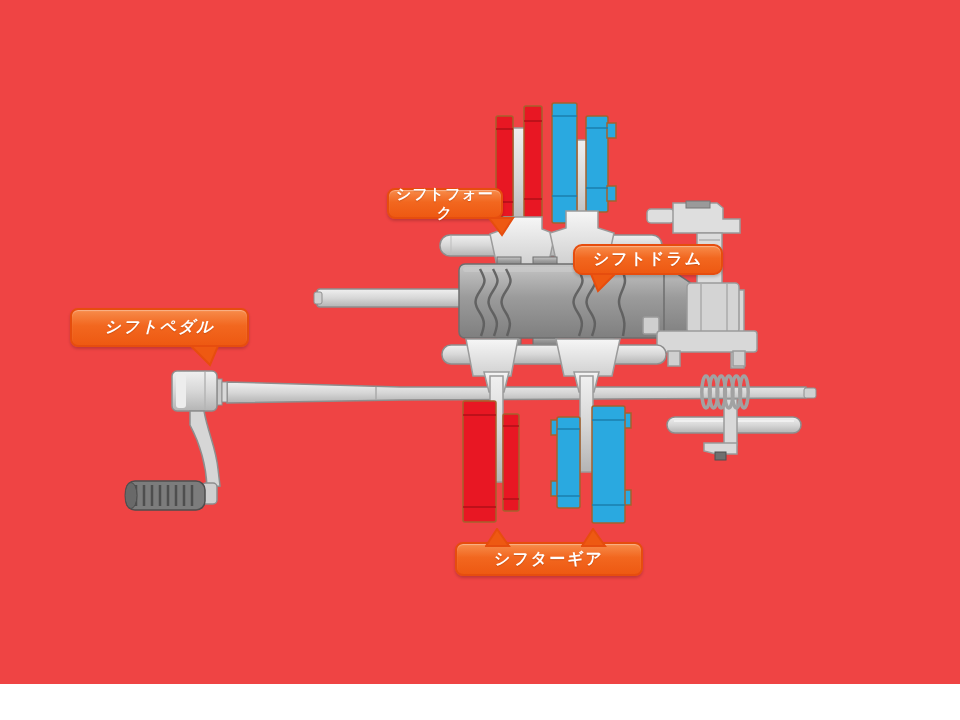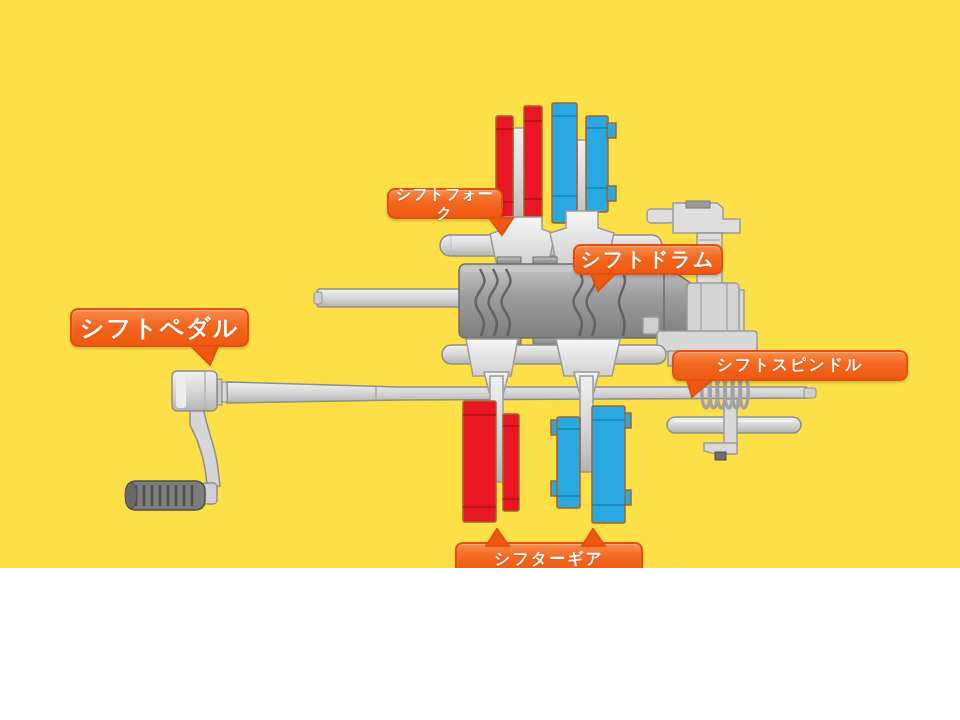--- a/index.html
+++ b/index.html
@@ -1,36 +1,36 @@
 <!DOCTYPE html>
 <html><head>
 <meta charset="utf-8">
 <style>
   html,body{margin:0;padding:0;background:#ffffff;}
   #stage{
-    position:relative;width:960px;height:568px;background:#fde047;
+    position:relative;width:960px;height:684px;background:#ef4444;
     font-family:"Liberation Sans",sans-serif;overflow:hidden;
   }
   .machine{position:absolute;left:0;top:0;}
   .callout{
     position:absolute;box-sizing:border-box;
     display:flex;align-items:center;justify-content:center;
     background:linear-gradient(180deg,#f78c4b 0%,#f2671f 45%,#ee5912 100%);
     border:2px solid #e64d0e;border-radius:8px;
     color:#ffffff;font-weight:bold;text-align:center;
     letter-spacing:2px;
     box-shadow:0 2px 3px rgba(0,0,0,0.18), inset 0 1px 1px rgba(255,255,255,0.35);
     text-shadow:0 1px 1px rgba(150,50,0,0.35);
     z-index:5;
   }
   .tail{position:absolute;pointer-events:none;}
   .tail polygon{fill:#ee5912;stroke:#e64d0e;stroke-width:2;}
   #callout-shift-fork   {left:387px;top:188px;width:116px;height:31px;font-size:15px;letter-spacing:1px;}
-  #callout-shift-drum   {left:573px;top:244px;width:150px;height:31px;font-size:20px;}
-  #callout-shift-pedal  {left:70px; top:308px;width:179px;height:39px;font-size:24px;}
+  #callout-shift-drum   {left:573px;top:244px;width:150px;height:31px;font-size:16px;border-radius:9px;}
+  #callout-shift-pedal  {left:70px; top:308px;width:179px;height:39px;font-size:16px;font-style:italic;}
   #callout-shift-spindle{left:672px;top:350px;width:236px;height:31px;font-size:16px;}
   #callout-shifter-gear {left:455px;top:542px;width:188px;height:34px;font-size:16px;}
 </style>
 </head>
 <body>
 
 <div id="stage">
 
   <svg class="machine" viewBox="0 0 960 720" width="960" height="720">
     <defs>
@@ -197,26 +197,20 @@
       </svg>
   </div>
 
   <div class="callout" id="callout-shift-pedal">
     <span>シフトペダル</span>
     <svg class="tail" style="left:118px;top:35px;" width="30" height="22">
         <polygon points="1,1 28,1 20,20"></polygon>
       </svg>
   </div>
 
-  <div class="callout" id="callout-shift-spindle">
-    <span>シフトスピンドル</span>
-    <svg class="tail" style="left:12px;top:27px;" width="28" height="20">
-        <polygon points="1,1 26,1 6,18"></polygon>
-      </svg>
-  </div>
 
   <div class="callout" id="callout-shifter-gear">
     <span>シフターギア</span>
     <svg class="tail" style="left:28px;top:-16px;" width="26" height="19">
         <polygon points="1,18 12,1 24,18"></polygon>
       </svg>
     <svg class="tail" style="left:124px;top:-16px;" width="26" height="19">
         <polygon points="1,18 12,1 24,18"></polygon>
       </svg>
   </div>

